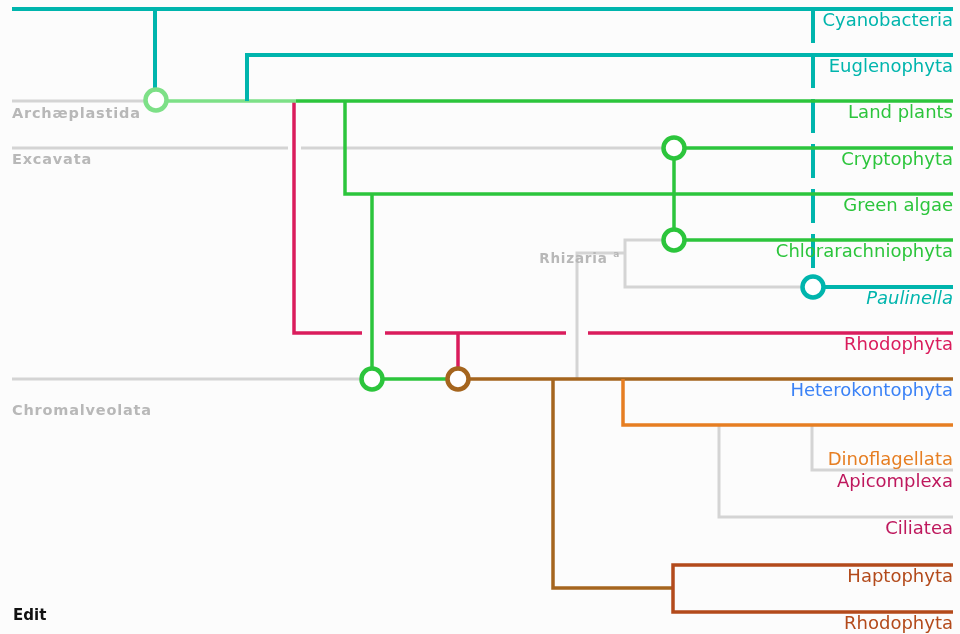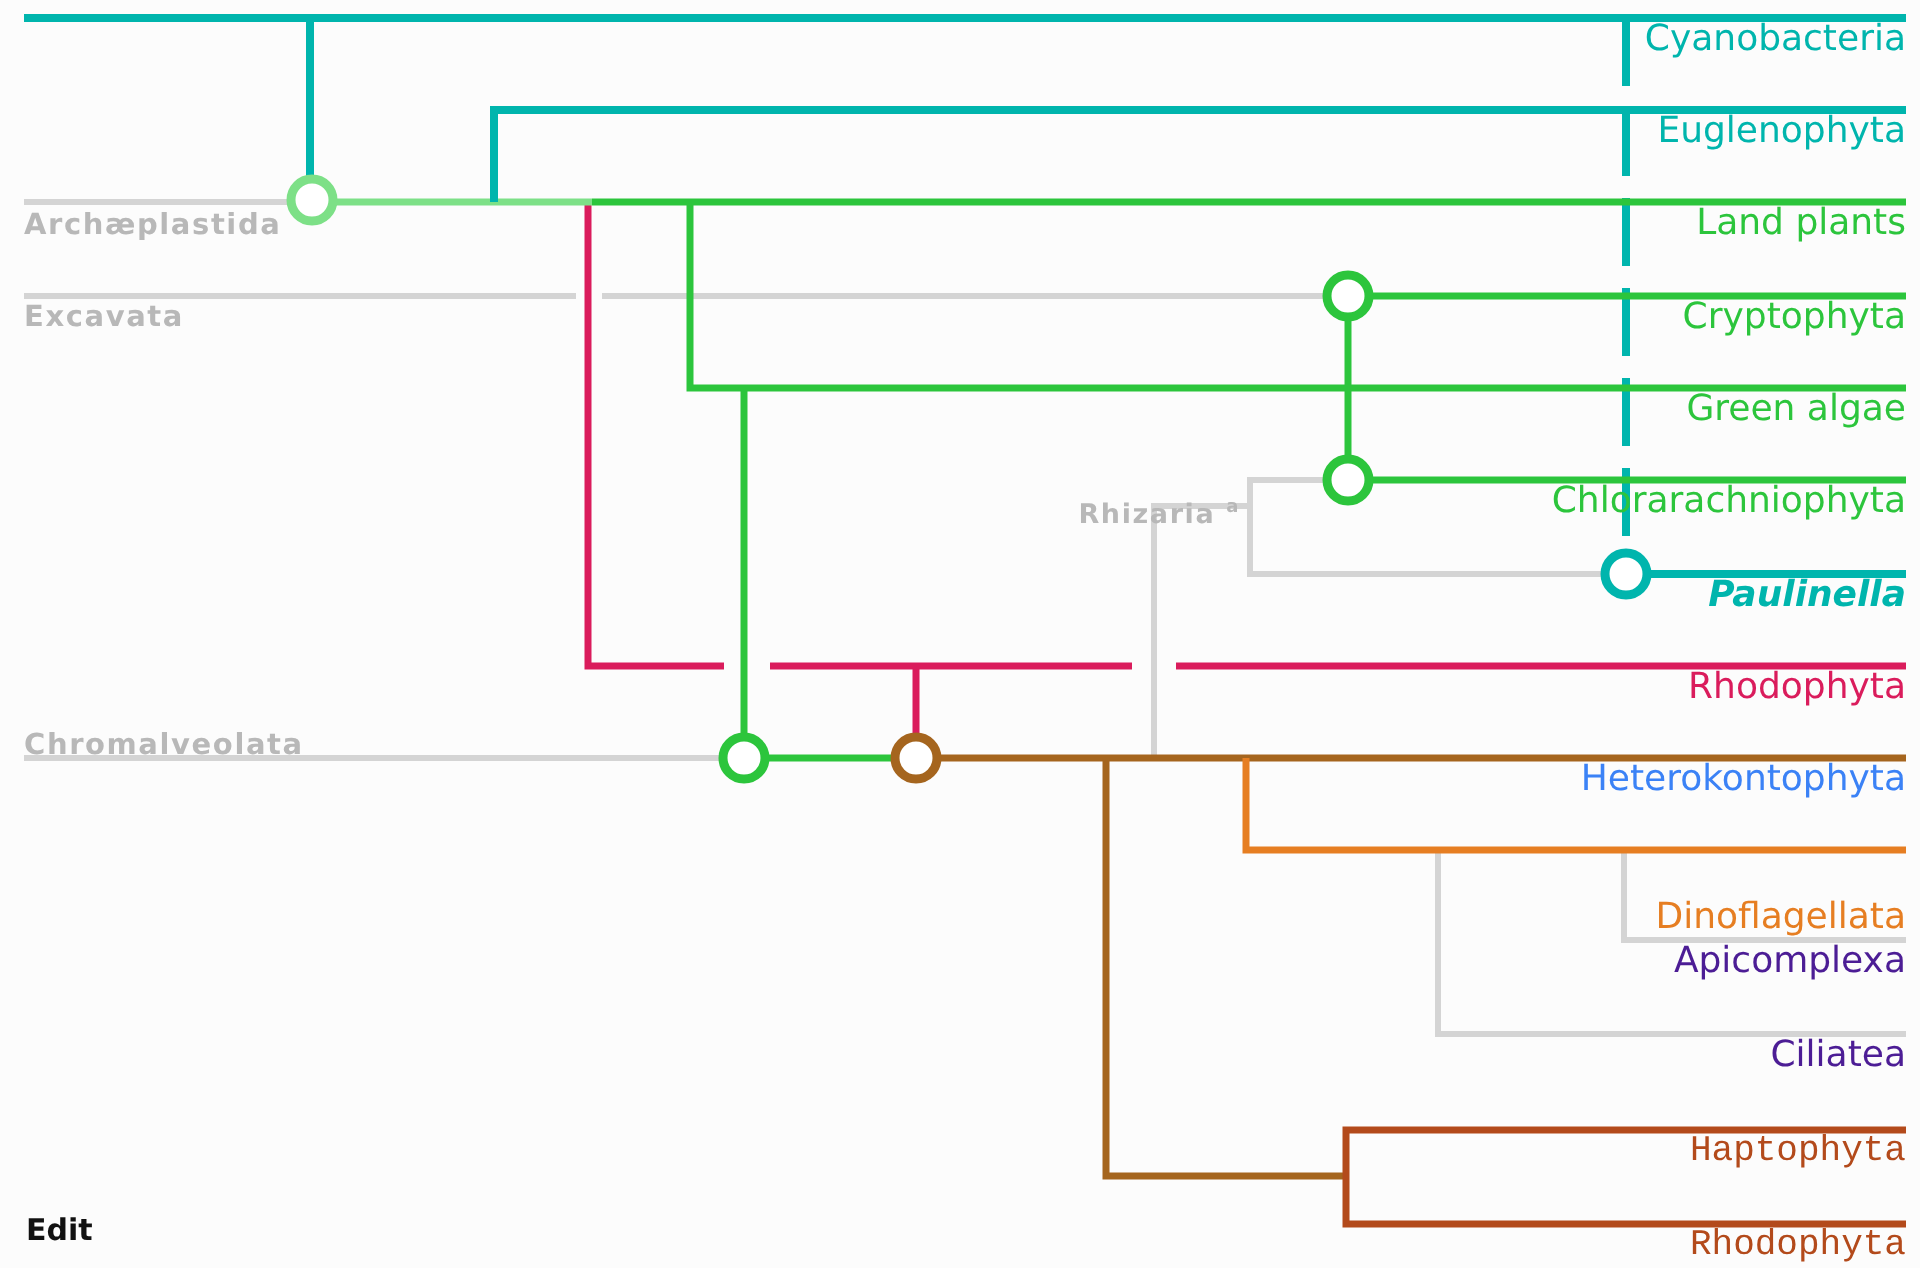--- a/index.html
+++ b/index.html
@@ -16,23 +16,23 @@
   .taxon{right:7px;font-size:18px;}
   .clade{
     left:12px;font-size:14.5px;font-weight:700;
     letter-spacing:0.8px;color:#b8b8b8;
   }
   .t-teal{color:#00b5ad;}
   .t-green{color:#2cc53c;}
   .t-crimson{color:#da1c5c;}
   .t-brown{color:#3b82f6;}
   .t-orange{color:#e67e22;margin-top:23px;}
-  .t-rust{color:#b34a1b;font-family:Liberation Mono, monospace;}
-  .t-gray{color:#4c1d95;margin-left:40px;}
-  .italic{font-style:italic;font-weight:bold;}
+  .t-rust{color:#b34a1b;}
+  .t-gray{color:#be185d;margin-left:40px;}
+  .italic{font-style:italic;}
   sup{font-size:9px;}
 
   #edit{
     position:absolute;left:13px;top:606px;
     font-size:15px;font-weight:700;color:#111;
     cursor:pointer;
   }
 </style>
 </head>
 <body>
@@ -80,21 +80,21 @@
     <circle cx="674" cy="148" r="10.5" fill="#ffffff" stroke="#2cc53c" stroke-width="4.5"></circle>
     <circle cx="674" cy="240" r="10.5" fill="#ffffff" stroke="#2cc53c" stroke-width="4.5"></circle>
     <circle cx="813" cy="287" r="10.5" fill="#ffffff" stroke="#00b5ad" stroke-width="4.5"></circle>
     <circle cx="372" cy="379" r="10.5" fill="#ffffff" stroke="#2cc53c" stroke-width="4.5"></circle>
     <circle cx="458" cy="379" r="10.5" fill="#ffffff" stroke="#a5651e" stroke-width="4.5"></circle>
   </svg>
 
   <div class="label clade" style="top:105px">Archæplastida</div>
   <div class="label clade" style="top:151px">Excavata</div>
   <div class="label clade" style="left:auto;right:340px;top:246px;font-size:13.5px"><span>Rhizaria</span>&nbsp;<sup>a</sup></div>
-  <div class="label clade" style="top:365px">Chromalveolata</div>
+  <div class="label clade" style="top:402px">Chromalveolata</div>
 
   <div class="label taxon t-teal" style="top:12px">Cyanobacteria</div>
   <div class="label taxon t-teal" style="top:58px">Euglenophyta</div>
   <div class="label taxon t-green" style="top:104px">Land plants</div>
   <div class="label taxon t-green" style="top:151px">Cryptophyta</div>
   <div class="label taxon t-green" style="top:197px">Green algae</div>
   <div class="label taxon t-green" style="top:243px">Chlorarachniophyta</div>
   <div class="label taxon t-teal italic" style="top:290px">Paulinella</div>
   <div class="label taxon t-crimson" style="top:336px">Rhodophyta</div>
   <div class="label taxon t-brown" style="top:382px">Heterokontophyta</div>

